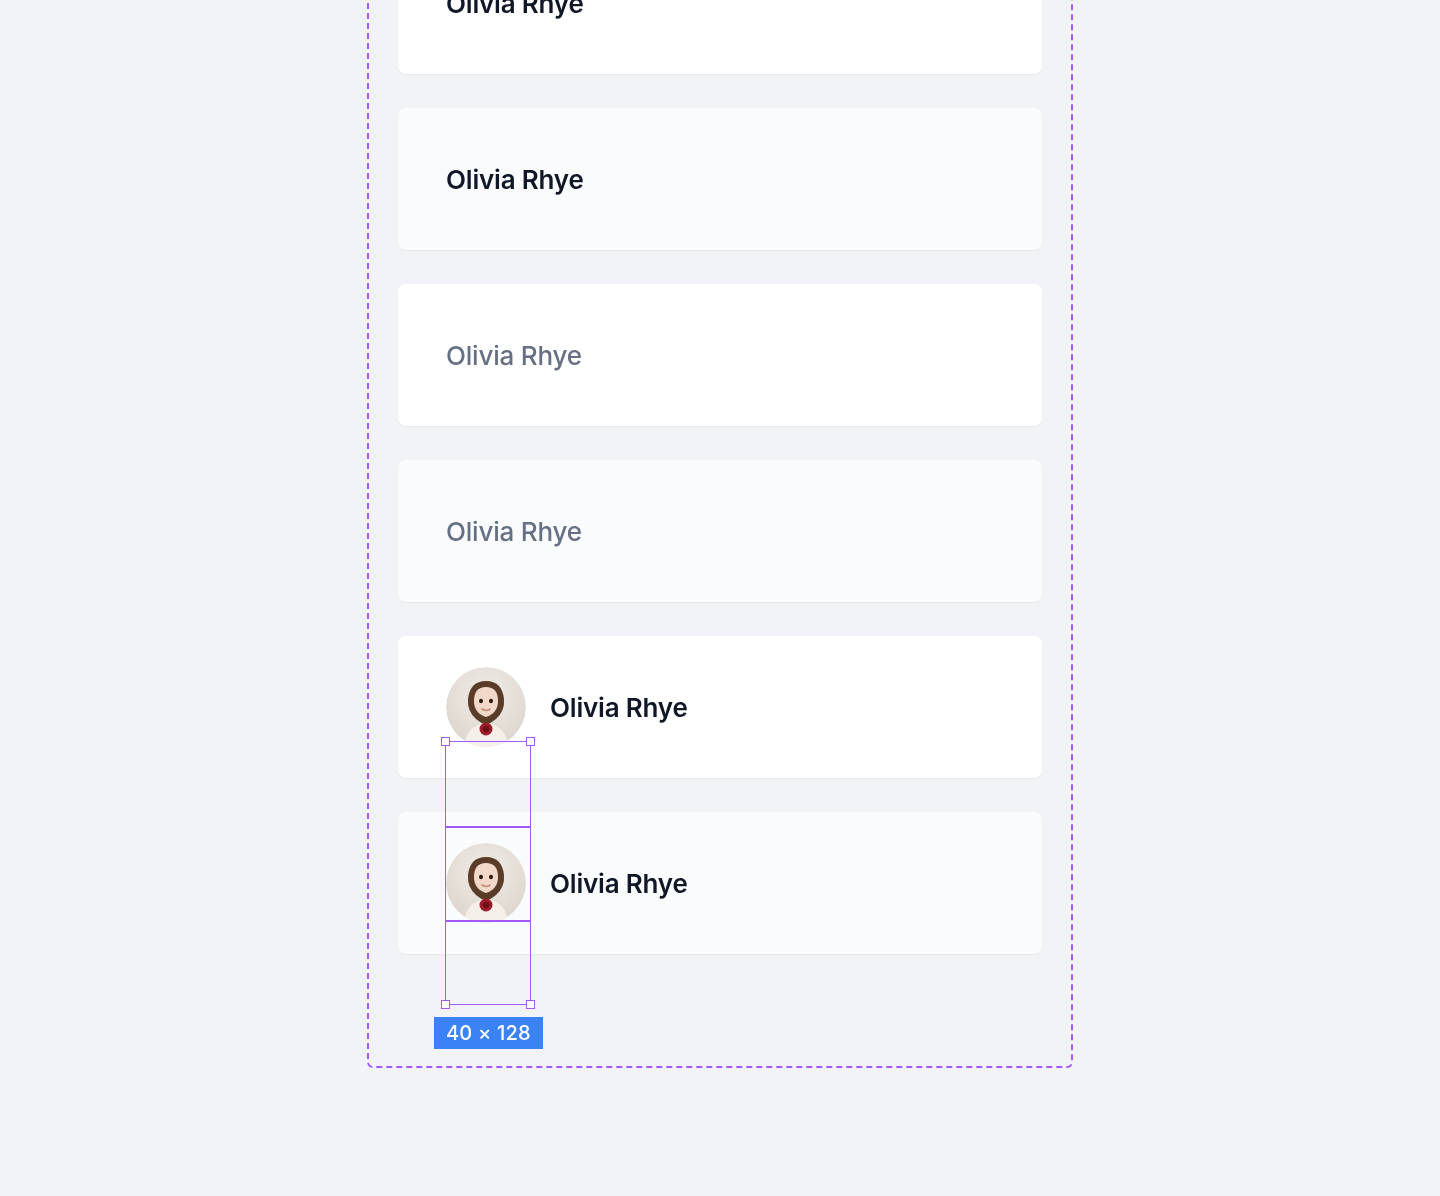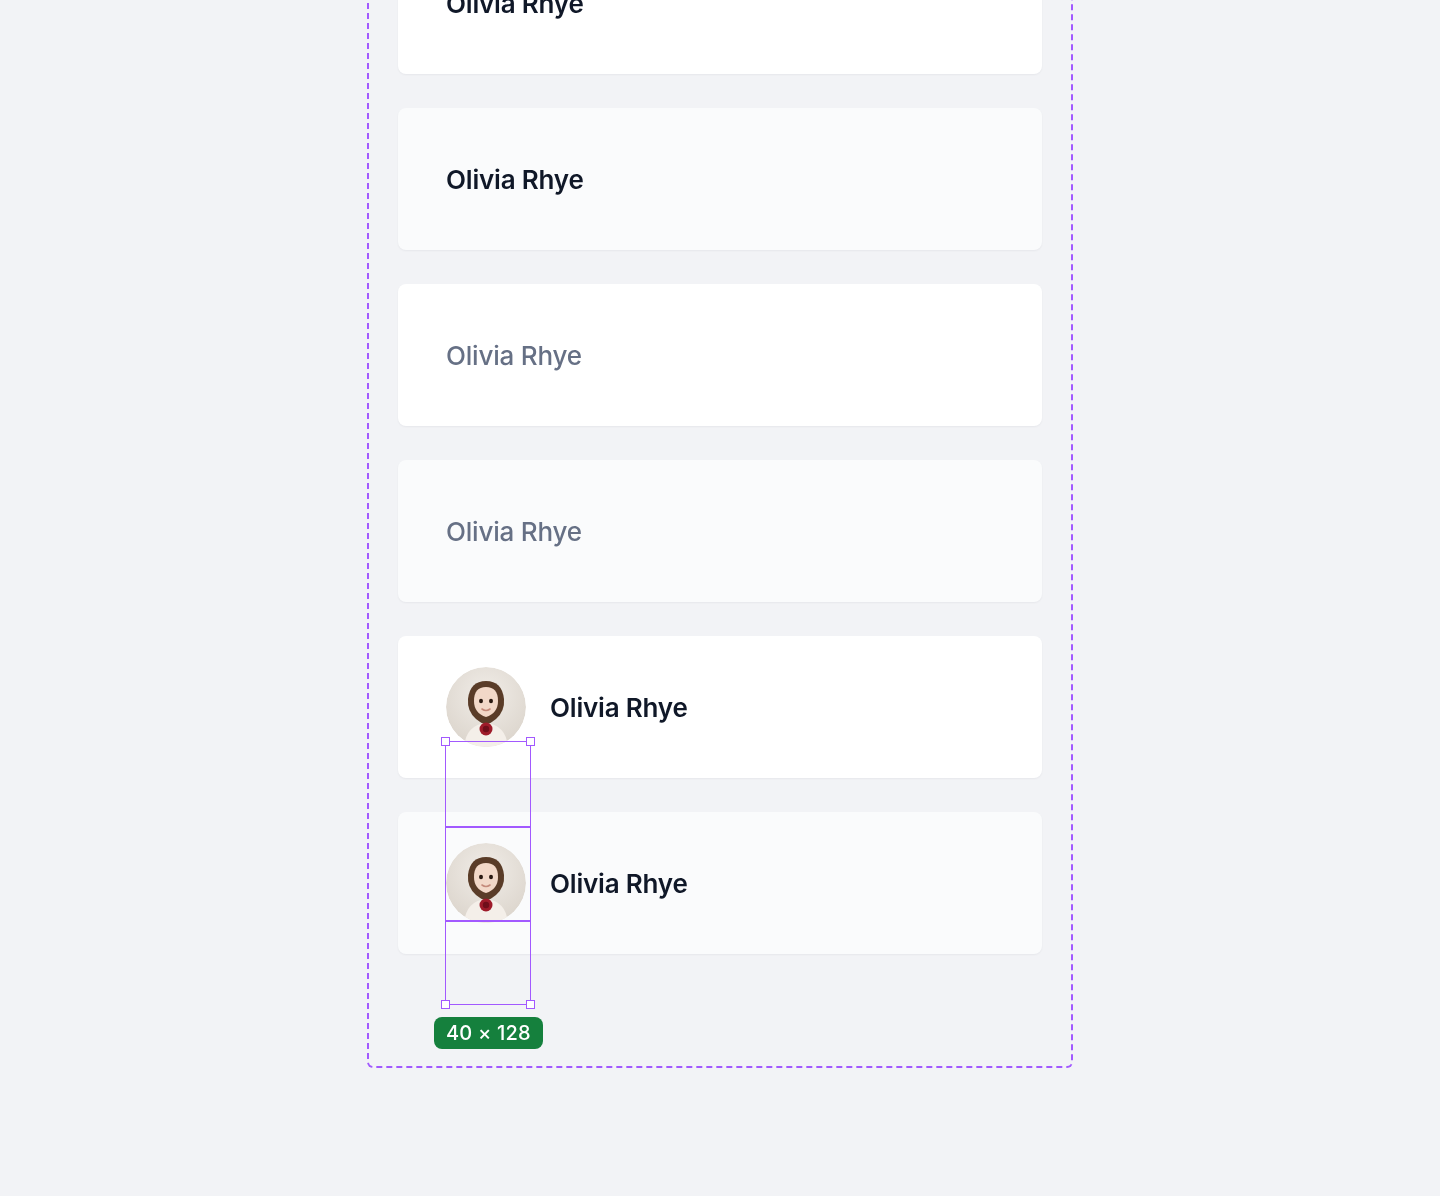--- a/index.html
+++ b/index.html
@@ -119,26 +119,26 @@
   .h-tl { left: -5px; top: -5px; }
   .h-tr { right: -5px; top: -5px; }
   .h-bl { left: -5px; bottom: -5px; }
   .h-br { right: -5px; bottom: -5px; }
 
   
   .dim-badge {
     position: absolute;
     left: 434px;
     top: 1017px;
-    background: #15803d;
+    background: #3b82f6;
     color: #ffffff;
     font-size: 20px;
     font-weight: 500;
     padding: 4px 12px;
-    border-radius: 8px;
+    border-radius: 0;
     letter-spacing: 0.2px;
   }
 </style>
 </head>
 <body>
 
 <div class="dashed-container"></div>
 
 <div class="cards">
 

